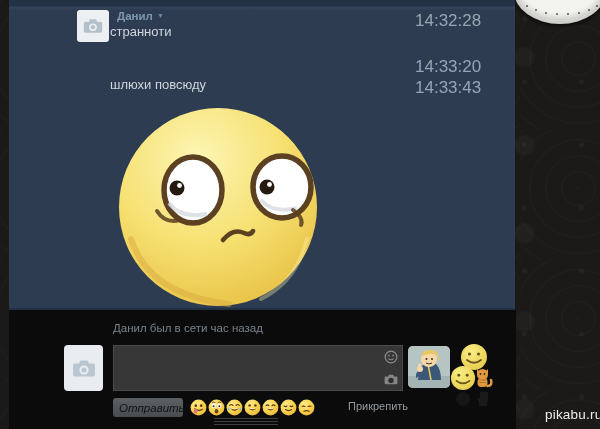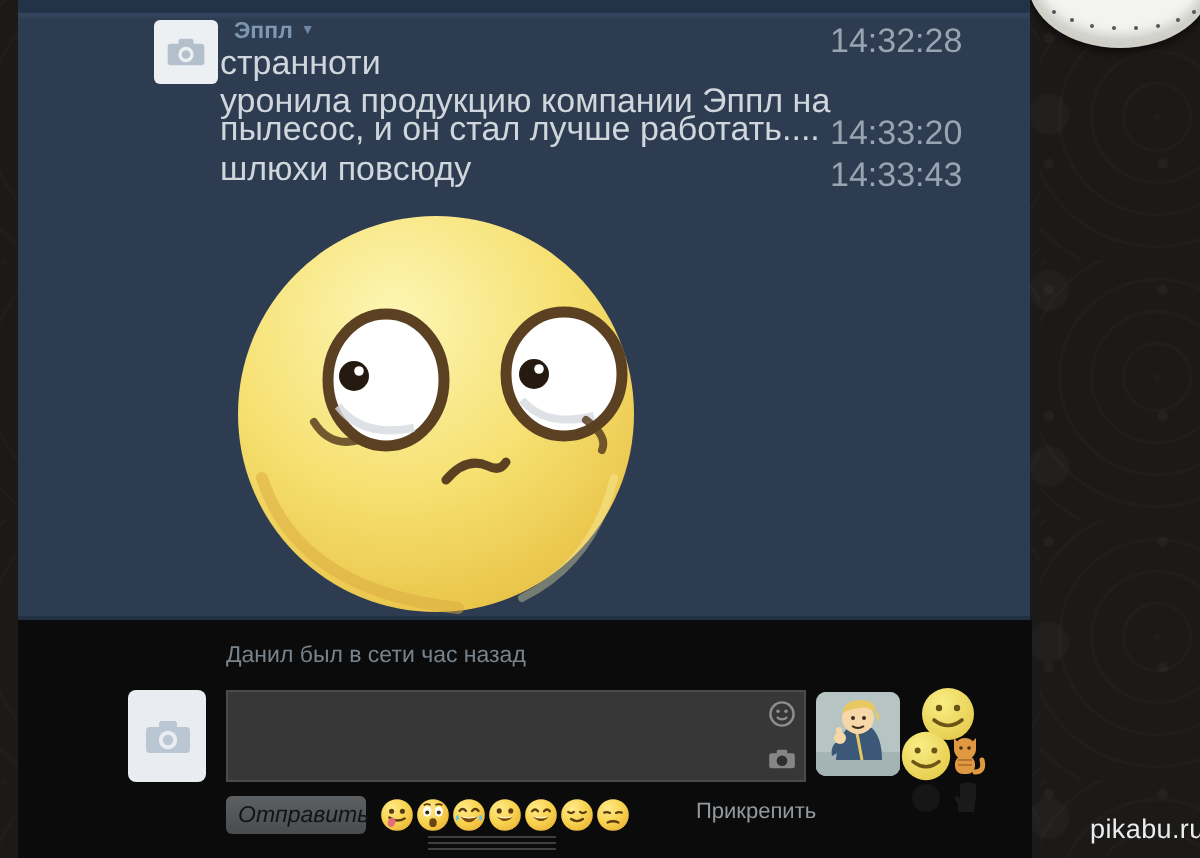--- a/index.html
+++ b/index.html
@@ -20,21 +20,21 @@
   
   .chat{position:absolute;left:9px;top:0;width:506px;height:310px;overflow:hidden;
         background:linear-gradient(180deg,#243248 0,#243248 6px,#35465f 7px,#2d3c51 10px,#2d3c51 100%);
         border-bottom:2px solid #223043;box-sizing:border-box;}
   .msg-avatar{position:absolute;left:68px;top:10px;width:32px;height:32px;border-radius:3px;background:#edf0f3;
         display:flex;align-items:center;justify-content:center;}
   .author-row{position:absolute;left:108px;top:10px;color:#7e97b1;font-size:11.5px;font-weight:bold;}
   .author-caret{font-size:7px;color:#6d87a3;margin-left:4px;vertical-align:2px;}
   .time{position:absolute;left:406px;color:#97a5b3;font-size:17px;}
   .t1{top:11px}.t2{top:57px}.t3{top:78px}
-  .msg{position:absolute;left:101px;color:#cfd6dc;font-size:17px;line-height:13.5px;}
+  .msg{position:absolute;left:101px;color:#cfd6dc;font-size:13px;line-height:13.5px;}
   .m1{top:25px}.m2{top:44px;width:322px}.m3{top:78px}
   .sticker{position:absolute;left:102px;top:101px;}
   
   .bottom{position:absolute;left:9px;top:310px;width:507px;height:146px;background:#0b0b0b;}
   .status{position:absolute;left:104px;top:12px;color:#79838b;font-size:11.5px;}
   .photo-tile{position:absolute;left:55px;top:35px;width:39px;height:46px;border-radius:4px;background:#e9edf1;
         display:flex;align-items:center;justify-content:center;cursor:pointer;}
   .input-wrap{position:absolute;left:104px;top:35px;width:290px;height:46px;background:#373737;border:1px solid #4a4a4a;box-sizing:border-box;}
   .input-wrap textarea{position:absolute;inset:0;width:100%;height:100%;background:transparent;border:none;resize:none;
         color:#ddd;font-family:"Liberation Sans",sans-serif;font-size:12px;outline:none;box-sizing:border-box;padding:4px 22px 4px 6px;}
@@ -84,26 +84,25 @@
 
   <div class="chat">
     <div class="msg-avatar">
       <svg width="20" height="16" viewBox="0 0 24 18">
         <rect x="7.5" y="1" width="9" height="5" rx="1.5" fill="#b3c0cb"></rect>
         <rect x="1" y="4" width="22" height="13" rx="2" fill="#b3c0cb"></rect>
         <circle cx="12" cy="10.5" r="4.6" fill="#edf0f3"></circle>
         <circle cx="12" cy="10.5" r="2.6" fill="#b3c0cb"></circle>
       </svg>
     </div>
-    <div class="author-row"><span>Эппл</span><span class="author-caret">▼</span></div>
+    <div class="author-row"><span>Данил</span><span class="author-caret">▼</span></div>
     <div class="time t1">14:32:28</div>
     <div class="time t2">14:33:20</div>
     <div class="time t3">14:33:43</div>
     <div class="msg m1">странноти</div>
-    <div class="msg m2">уронила продукцию компании Эппл на пылесос, и он стал лучше работать....</div>
     <div class="msg m3">шлюхи повсюду</div>
 
     <svg class="sticker" width="210" height="210" viewBox="0 0 210 210">
       <circle cx="107" cy="106" r="99" fill="url(#gface)"></circle>
       <path d="M20,138 Q38,194 118,203" stroke="#d9a93f" stroke-width="6" fill="none" stroke-linecap="round" opacity=".5"></path>
       <path d="M196,138 Q186,180 150,198" stroke="#fdf6b5" stroke-width="4" fill="none" stroke-linecap="round" opacity=".35"></path>
 
       <ellipse cx="82" cy="89" rx="29" ry="33" fill="#ffffff" stroke="#5b4021" stroke-width="5.5"></ellipse>
       <path d="M58,102 Q70,118 96,113" stroke="#d6dbe0" stroke-width="4" fill="none" opacity=".8"></path>
       <circle cx="66" cy="87" r="7.5" fill="#241a10"></circle>

